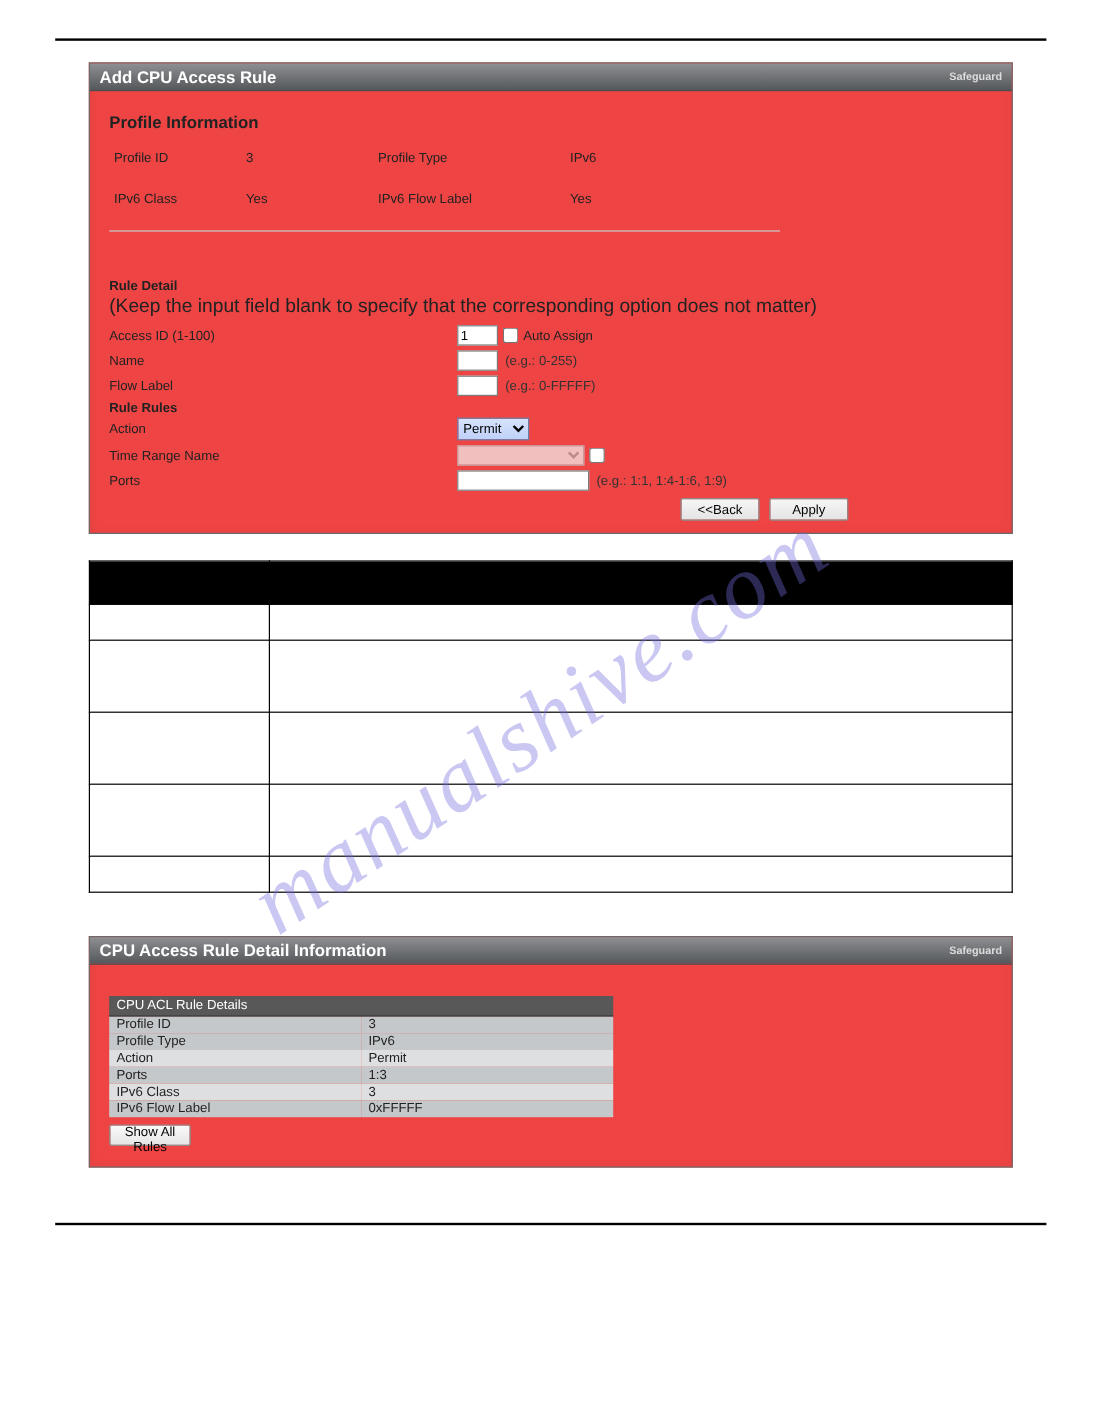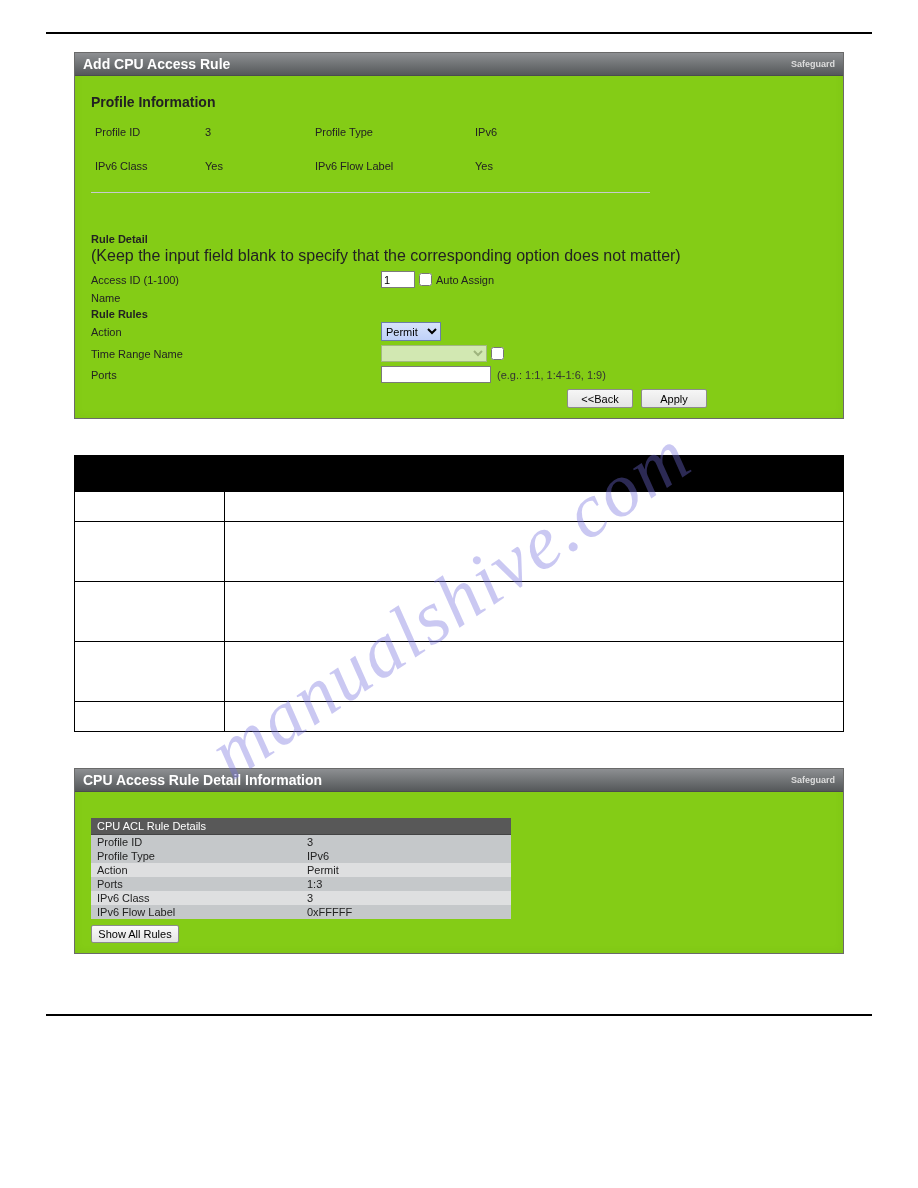--- a/index.html
+++ b/index.html
@@ -12,22 +12,22 @@
   .page-wrap {
     border-top: 2px solid #000;
     border-bottom: 2px solid #000;
     padding: 18px 28px 24px 28px;
     margin: 32px 46px 24px 46px;
   }
 
   
   .panel {
     border: 1px solid #6a6a6a;
-    background: #84cc16;
-    margin-bottom: 36px;
+    background: #ef4444;
+    margin-bottom: 22px;
     box-shadow: inset 0 0 10px rgba(0,0,0,0.05);
   }
   .panel-titlebar {
     background: linear-gradient(#8d8f92, #55585a);
     color: #fff;
     font-size: 14px;
     font-weight: bold;
     padding: 3px 8px;
     display: flex;
     justify-content: space-between;
@@ -148,21 +148,21 @@
     border-bottom: 1px solid #444;
   }
   .detail-table td {
     padding: 1px 6px;
   }
   .detail-table td.klabel { width: 210px; }
   .detail-table tr.even td { background: #dedfe0; }
   .detail-table tr.odd td { background: #c5c8ca; }
 
   .btn-show {
-    width: 88px; height: 18px; font-size: 11px;
+    width: 68px; height: 18px; font-size: 11px;
     background: linear-gradient(#fafafa, #e5e5e5);
     border: 1px solid #8c8c8c;
     border-radius: 2px;
     cursor: pointer;
     margin-top: 2px;
   }
 
   
   .watermark {
     position: absolute;
@@ -214,22 +214,33 @@
         <div>Access ID (1-100)</div>
         <div class="controls">
           <input type="text" class="short" value="1" style="">
           <input type="checkbox" style="">
           <span>Auto Assign</span>
         </div>
       </div>
 
       <div class="form-row">
         <div>Name</div>
-      </div>
-
+        <div class="controls">
+          <input type="text" class="short" style="">
+          <span class="eg">(e.g.: 0-255)</span>
+        </div>
+      </div>
+
+      <div class="form-row">
+        <div>Flow Label</div>
+        <div class="controls">
+          <input type="text" class="short" style="">
+          <span class="eg">(e.g.: 0-FFFFF)</span>
+        </div>
+      </div>
 
       <div class="rule-detail-h" style="margin-top:2px">Rule Rules</div>
 
       <div class="form-row">
         <div>Action</div>
         <div class="controls">
           <select class="permit">
             <option>Permit</option>
           </select>
         </div>

